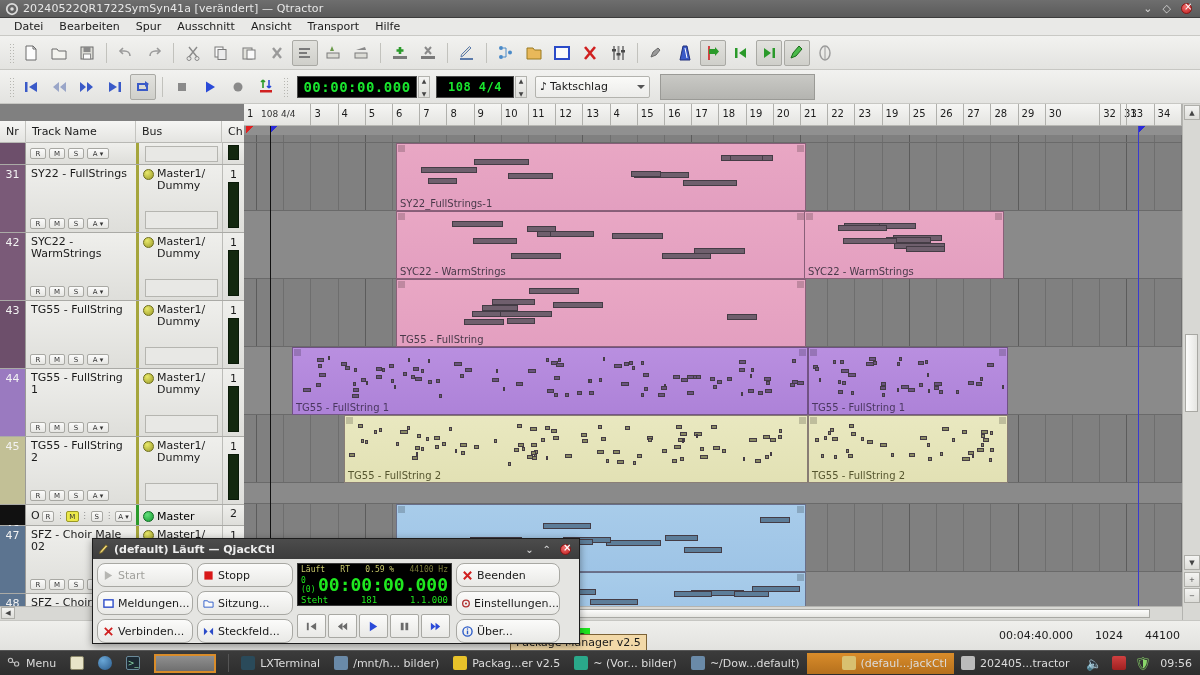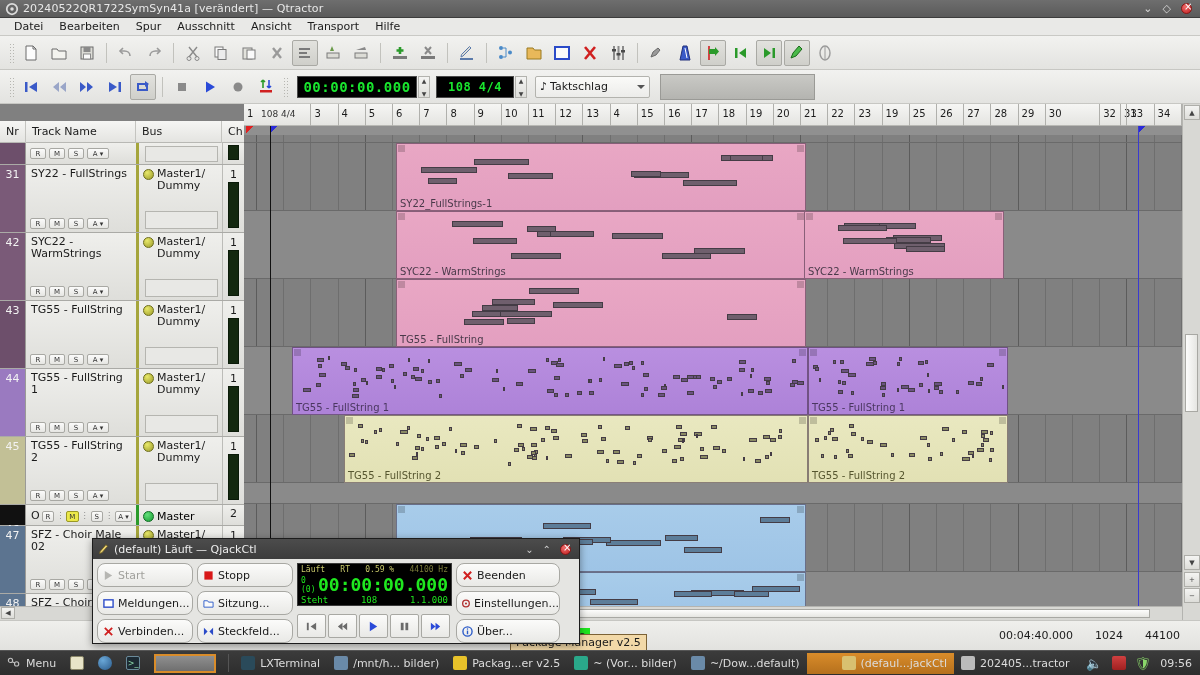--- a/index.html
+++ b/index.html
@@ -174,21 +174,21 @@
   .sb-item{ margin-left:26px; }
   .sb-item.mod{ margin-left:auto; }
   .sb-hl{ padding:1px 5px; }
   .sb-hl.y{ background:#f5f51e; }
   .sb-hl.g{ background:#1ee61e; }
   .sb-right{ margin-left:auto; display:flex; gap:22px; padding-right:20px;}
 
   
   .qjack{ position:absolute; left:92px; top:538px; width:488px; height:106px;
     background:#e5e5e2; border:1px solid #1c1c1c; box-shadow:0 2px 8px rgba(0,0,0,.4);}
-  .qj-title{ height:20px; background:linear-gradient(#4c4c4c,#3c3c3c); display:flex; align-items:center; padding:0 4px;}
+  .qj-title{ height:20px; background:linear-gradient(#4c4c4c,#3c3c3c); display:flex; align-items:center; padding:0 4px;font-weight:bold;}
   .qj-title .qt{ color:#ededed; font-size:11px; margin-left:4px;}
   .qj-ctrls{ margin-left:auto; display:flex; align-items:center; gap:9px; padding-right:4px;}
   .qj-ctrls span{color:#d0d0d0;font-size:10px;}
   .qj-body{ display:flex; padding:4px; gap:4px; }
   .qj-col{ display:flex; flex-direction:column; gap:4px; }
   .qbtn{ width:96px; height:24px; background:linear-gradient(#fbfbfa,#e9e9e6);
     border:1px solid #a8a8a3; border-radius:8px; display:flex; align-items:center; gap:4px;
     padding-left:5px; font-size:11px; color:#1b1b1b;}
   .qbtn.dis{ color:#a0a09c; }
   .qj-disp{ width:155px; background:#000; border:1px solid #3a3a3a; position:relative;
@@ -1176,21 +1176,21 @@
             <span>RT</span>
             <span>0.59 %</span>
             <span style="color:#7a7a3a">44100 Hz</span>
           </div>
           <div class="qd-row qd-l2">
             <span style="font-size:8px;font-weight:normal;margin-right:2px;">0 (0)</span>
             <span style="font-size:18px;">00:00:00.000</span>
           </div>
           <div class="qd-row qd-l3">
             <span>Steht</span>
-            <span>108</span>
+            <span>181</span>
             <span>1.1.000</span>
           </div>
         </div>
         <div class="qj-trans">
           <div class="qtb">
               <svg width="13" height="13" viewBox="0 0 14 14">
                 <rect x="2" y="3" width="2" height="8" fill="#6a6a6a"></rect>
                 <path d="M12 3v8l-6-4z" fill="#6a6a6a"></path>
               </svg>
             </div>

